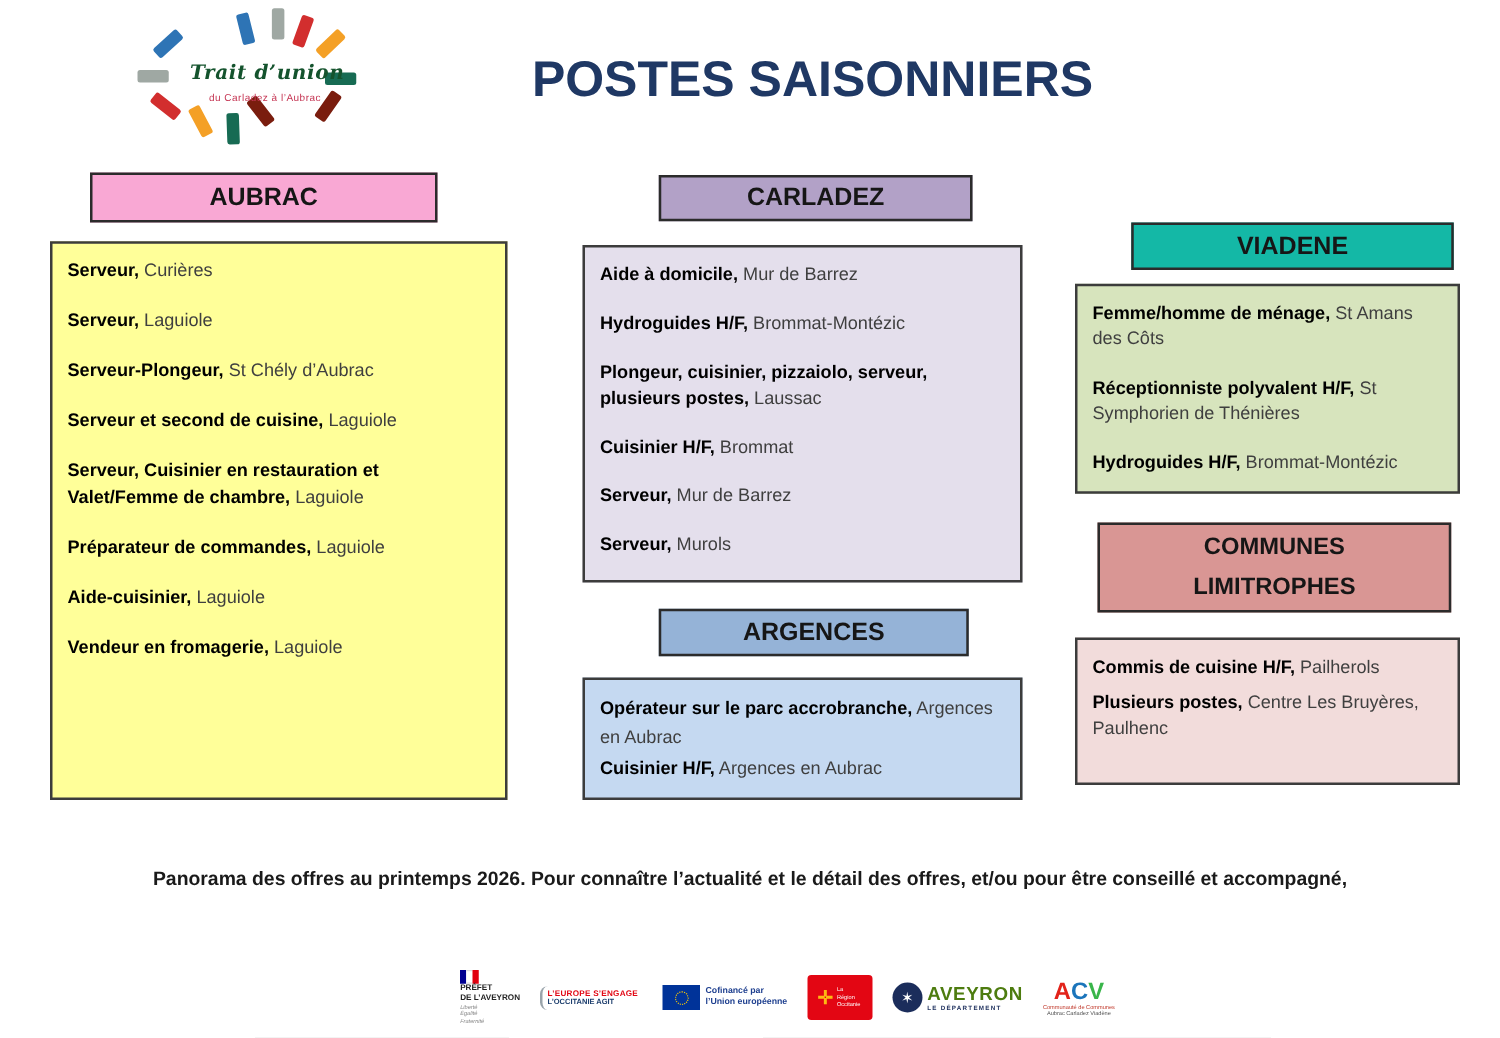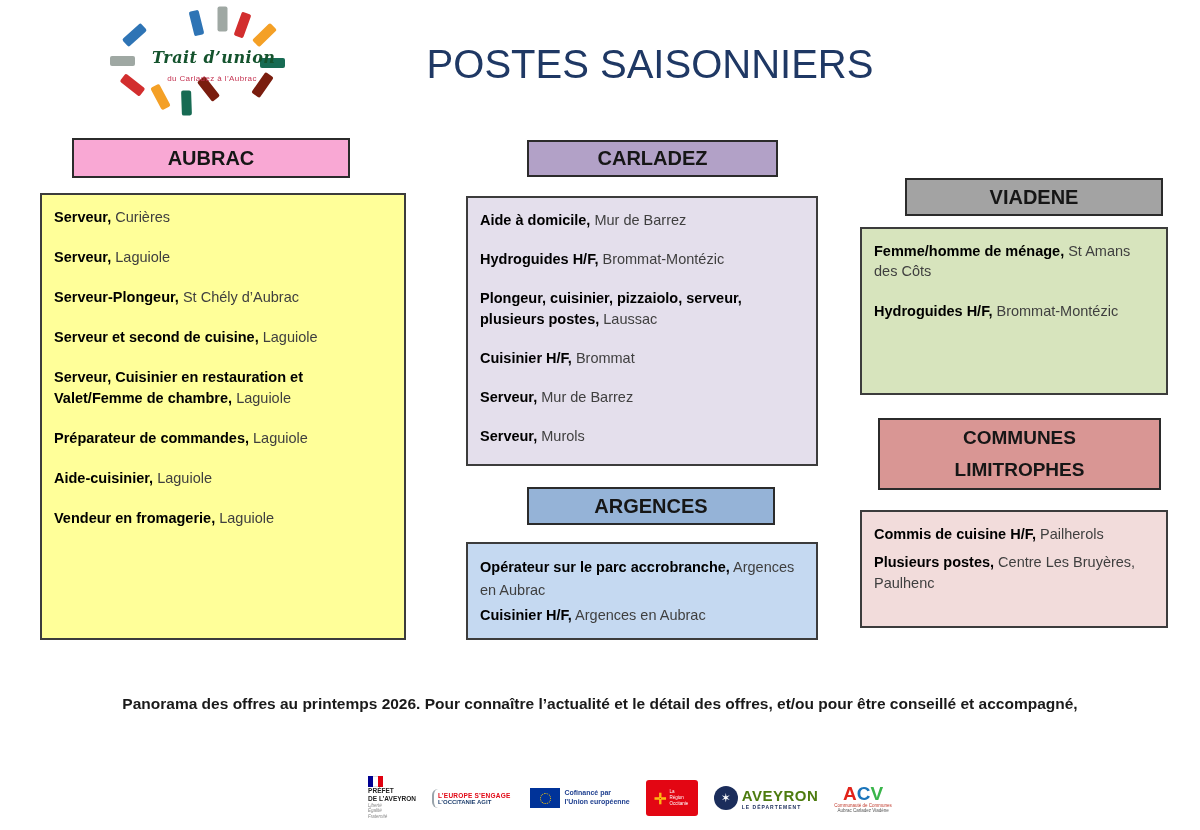--- a/index.html
+++ b/index.html
@@ -29,21 +29,21 @@
   .r6  { left:96px;  top:72px; background:#7a1d0e; transform:rotate(52deg); }
   .r7  { left:84px;  top:6px;  background:#2e74b5; transform:rotate(76deg); }
   .r8  { left:110px; top:2px;  background:#9fa8a3; transform:rotate(90deg); }
   .r9  { left:130px; top:8px;  background:#d22e2e; transform:rotate(-70deg); }
   .r10 { left:152px; top:18px; background:#f4a026; transform:rotate(-44deg); }
   .r11 { left:160px; top:46px; background:#176b53; }
   .r12 { left:150px; top:68px; background:#7a1d0e; transform:rotate(-55deg); }
 
   .page-title {
     position:absolute; left:400px; top:42px; width:500px; text-align:center;
-    font-size:40px; font-weight:normal; letter-spacing:0px;
+    font-size:40px; font-weight:bold; letter-spacing:0px;
   }
 
   
   .hdr {
     position:absolute; display:flex; flex-direction:column;
     align-items:center; justify-content:center;
     border:2px solid #2b2b2b; font-weight:bold; font-size:20px; color:#161616;
     text-align:center;
   }
   .bdy {
@@ -167,25 +167,26 @@
   </div>
 
   <div class="hdr h-argences" style="background-color: rgb(149, 179, 215);">
     <span>ARGENCES</span>
   </div>
   <div class="bdy b-argences" style="background-color: rgb(197, 217, 241);">
     <p class="item"><b>Opérateur sur le parc accrobranche,</b><span> Argences en Aubrac</span></p>
     <p class="item"><b>Cuisinier H/F,</b><span> Argences en Aubrac</span></p>
   </div>
 
-  <div class="hdr h-viadene" style="background-color: #a3a3a3;">
+  <div class="hdr h-viadene" style="background-color: #14b8a6;">
     <span>VIADENE</span>
   </div>
   <div class="bdy b-viadene" style="background-color: rgb(215, 228, 189);">
     <p class="item"><b>Femme/homme de ménage,</b><span> St Amans des Côts</span></p>
+    <p class="item"><b>Réceptionniste polyvalent H/F,</b><span> St Symphorien de Thénières</span></p>
     <p class="item"><b>Hydroguides H/F,</b><span> Brommat-Montézic</span></p>
   </div>
 
   <div class="hdr h-communes" style="background-color: rgb(217, 150, 148);">
     <span>COMMUNES</span>
     <span>LIMITROPHES</span>
   </div>
   <div class="bdy b-communes" style="background-color: rgb(242, 220, 219);">
     <p class="item"><b>Commis de cuisine H/F,</b><span> Pailherols</span></p>
     <p class="item"><b>Plusieurs postes,</b><span> Centre Les Bruyères, Paulhenc</span></p>

